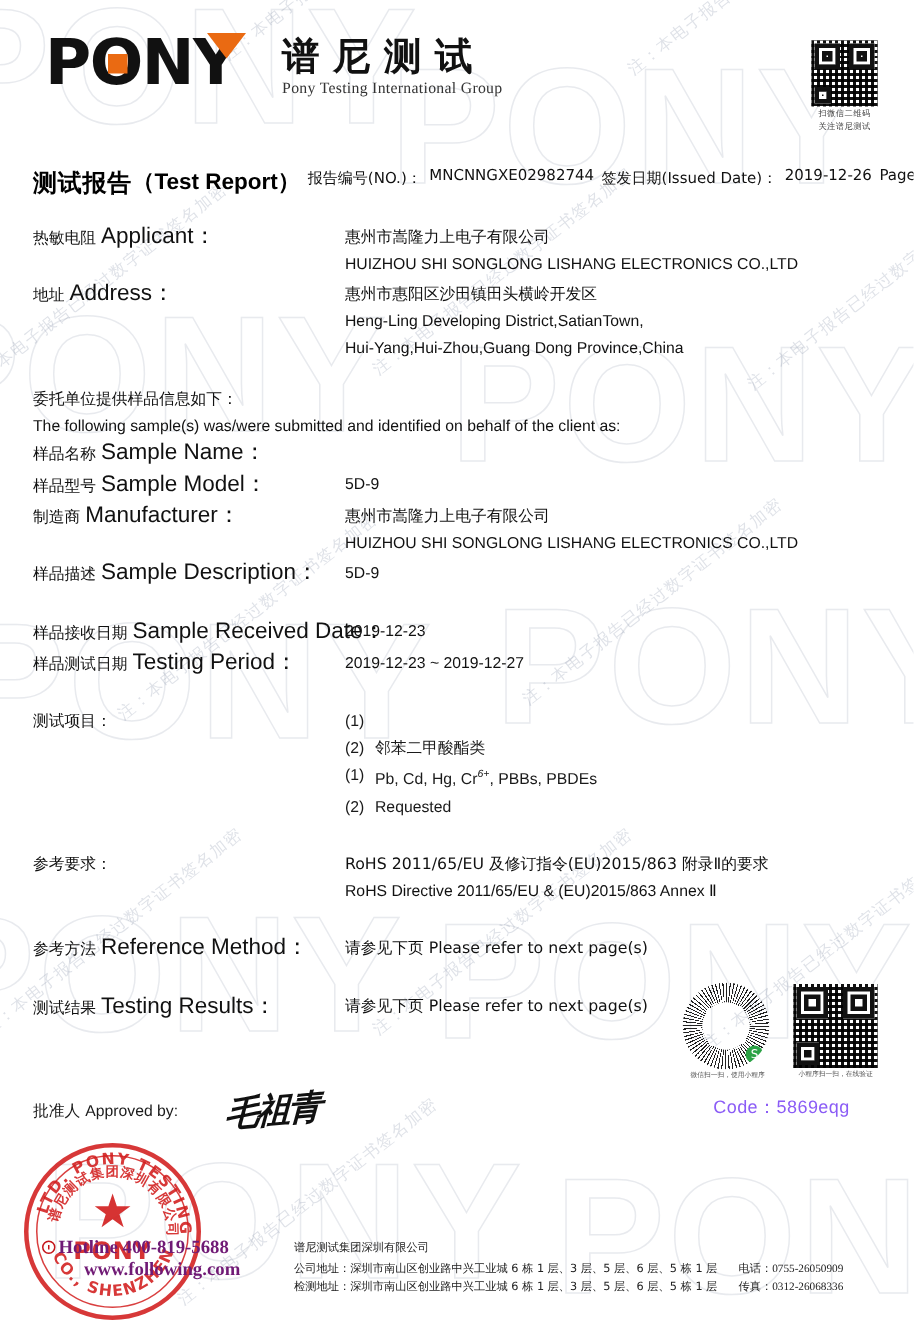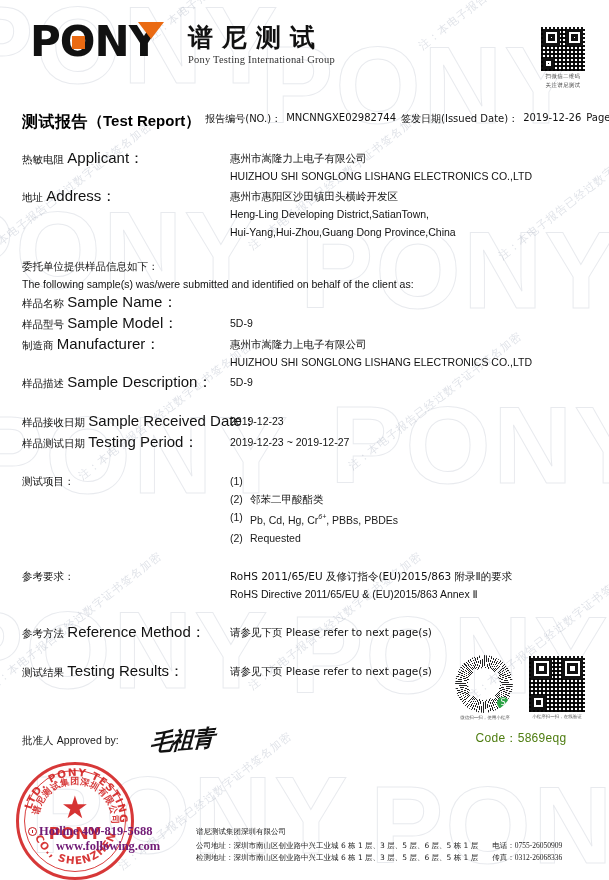--- a/index.html
+++ b/index.html
@@ -298,21 +298,21 @@
     background: #2ba245;
     color: #fff;
     font-size: 8px;
     line-height: 12px;
     text-align: center;
     font-family: "DejaVu Sans", sans-serif;
   }
   .code-text {
     font-family: "Liberation Sans", sans-serif;
     font-size: 12px;
-    color: #4d7c0f;
+    color: #8b5cf6;
     margin-top: 9px;
     letter-spacing: 0.3px;
   }
 
   
   .seal {
     position: absolute;
     left: 16px;
     top: 762px;
     width: 118px;

